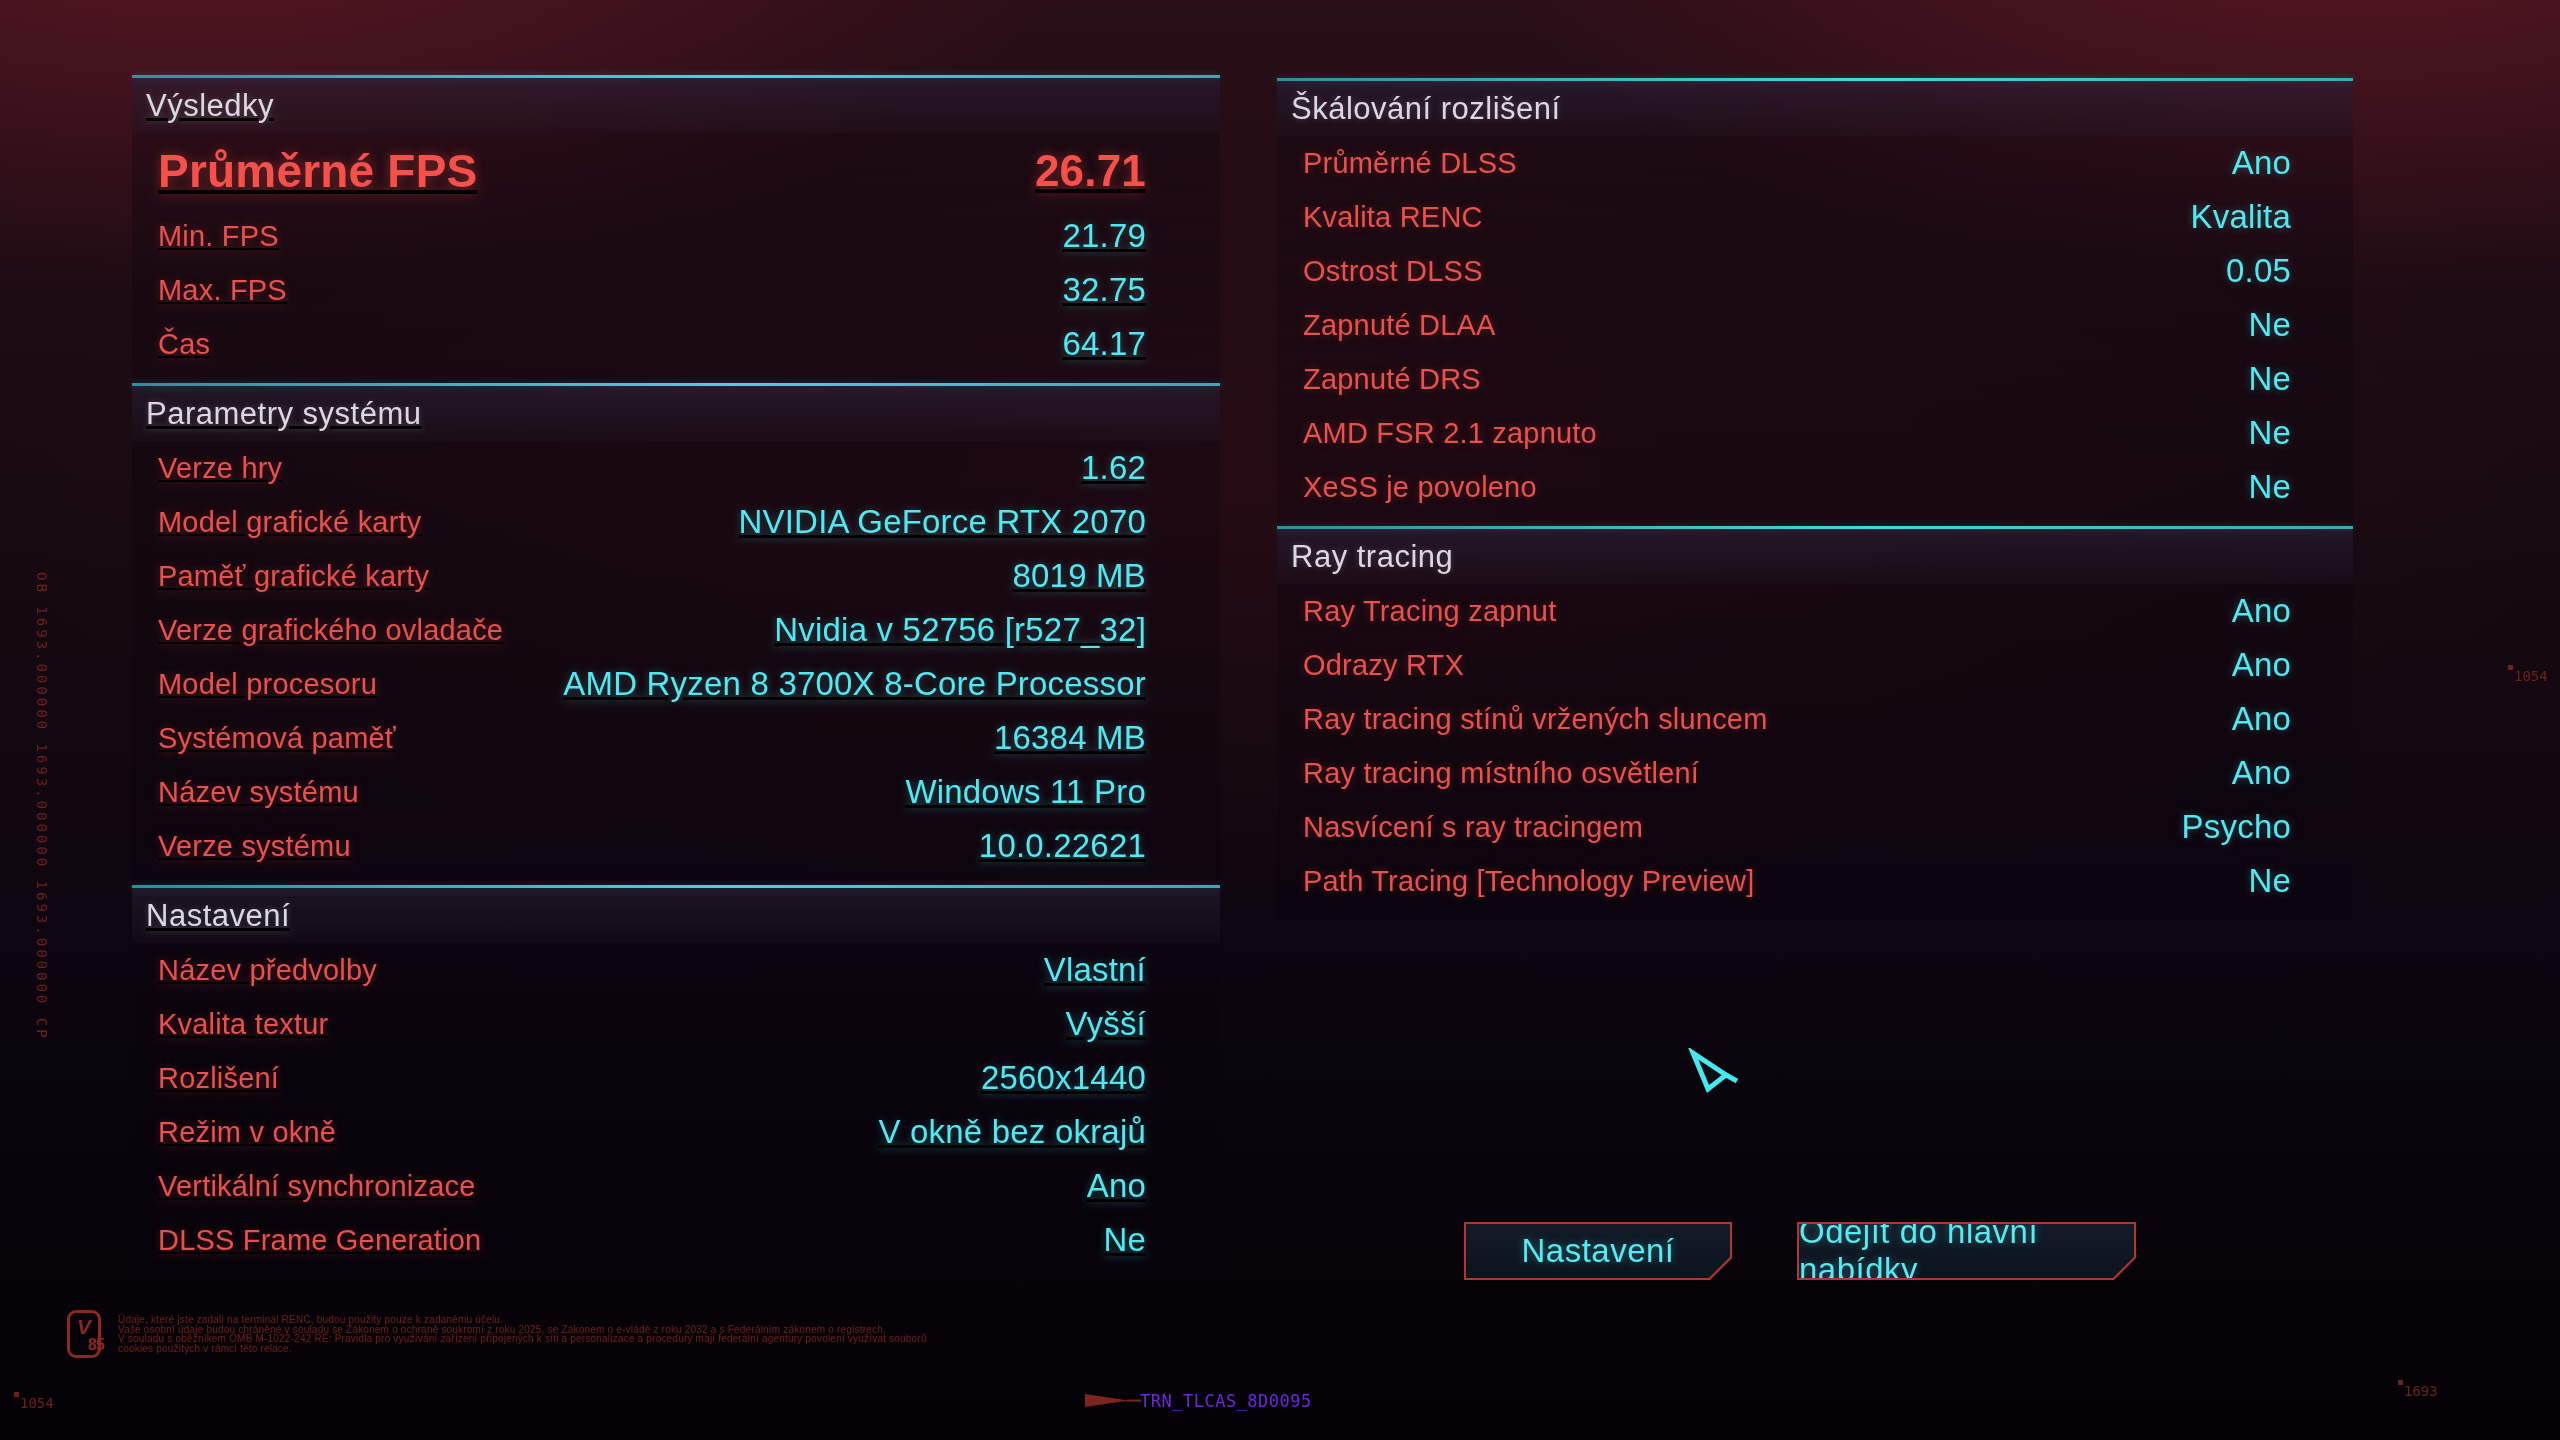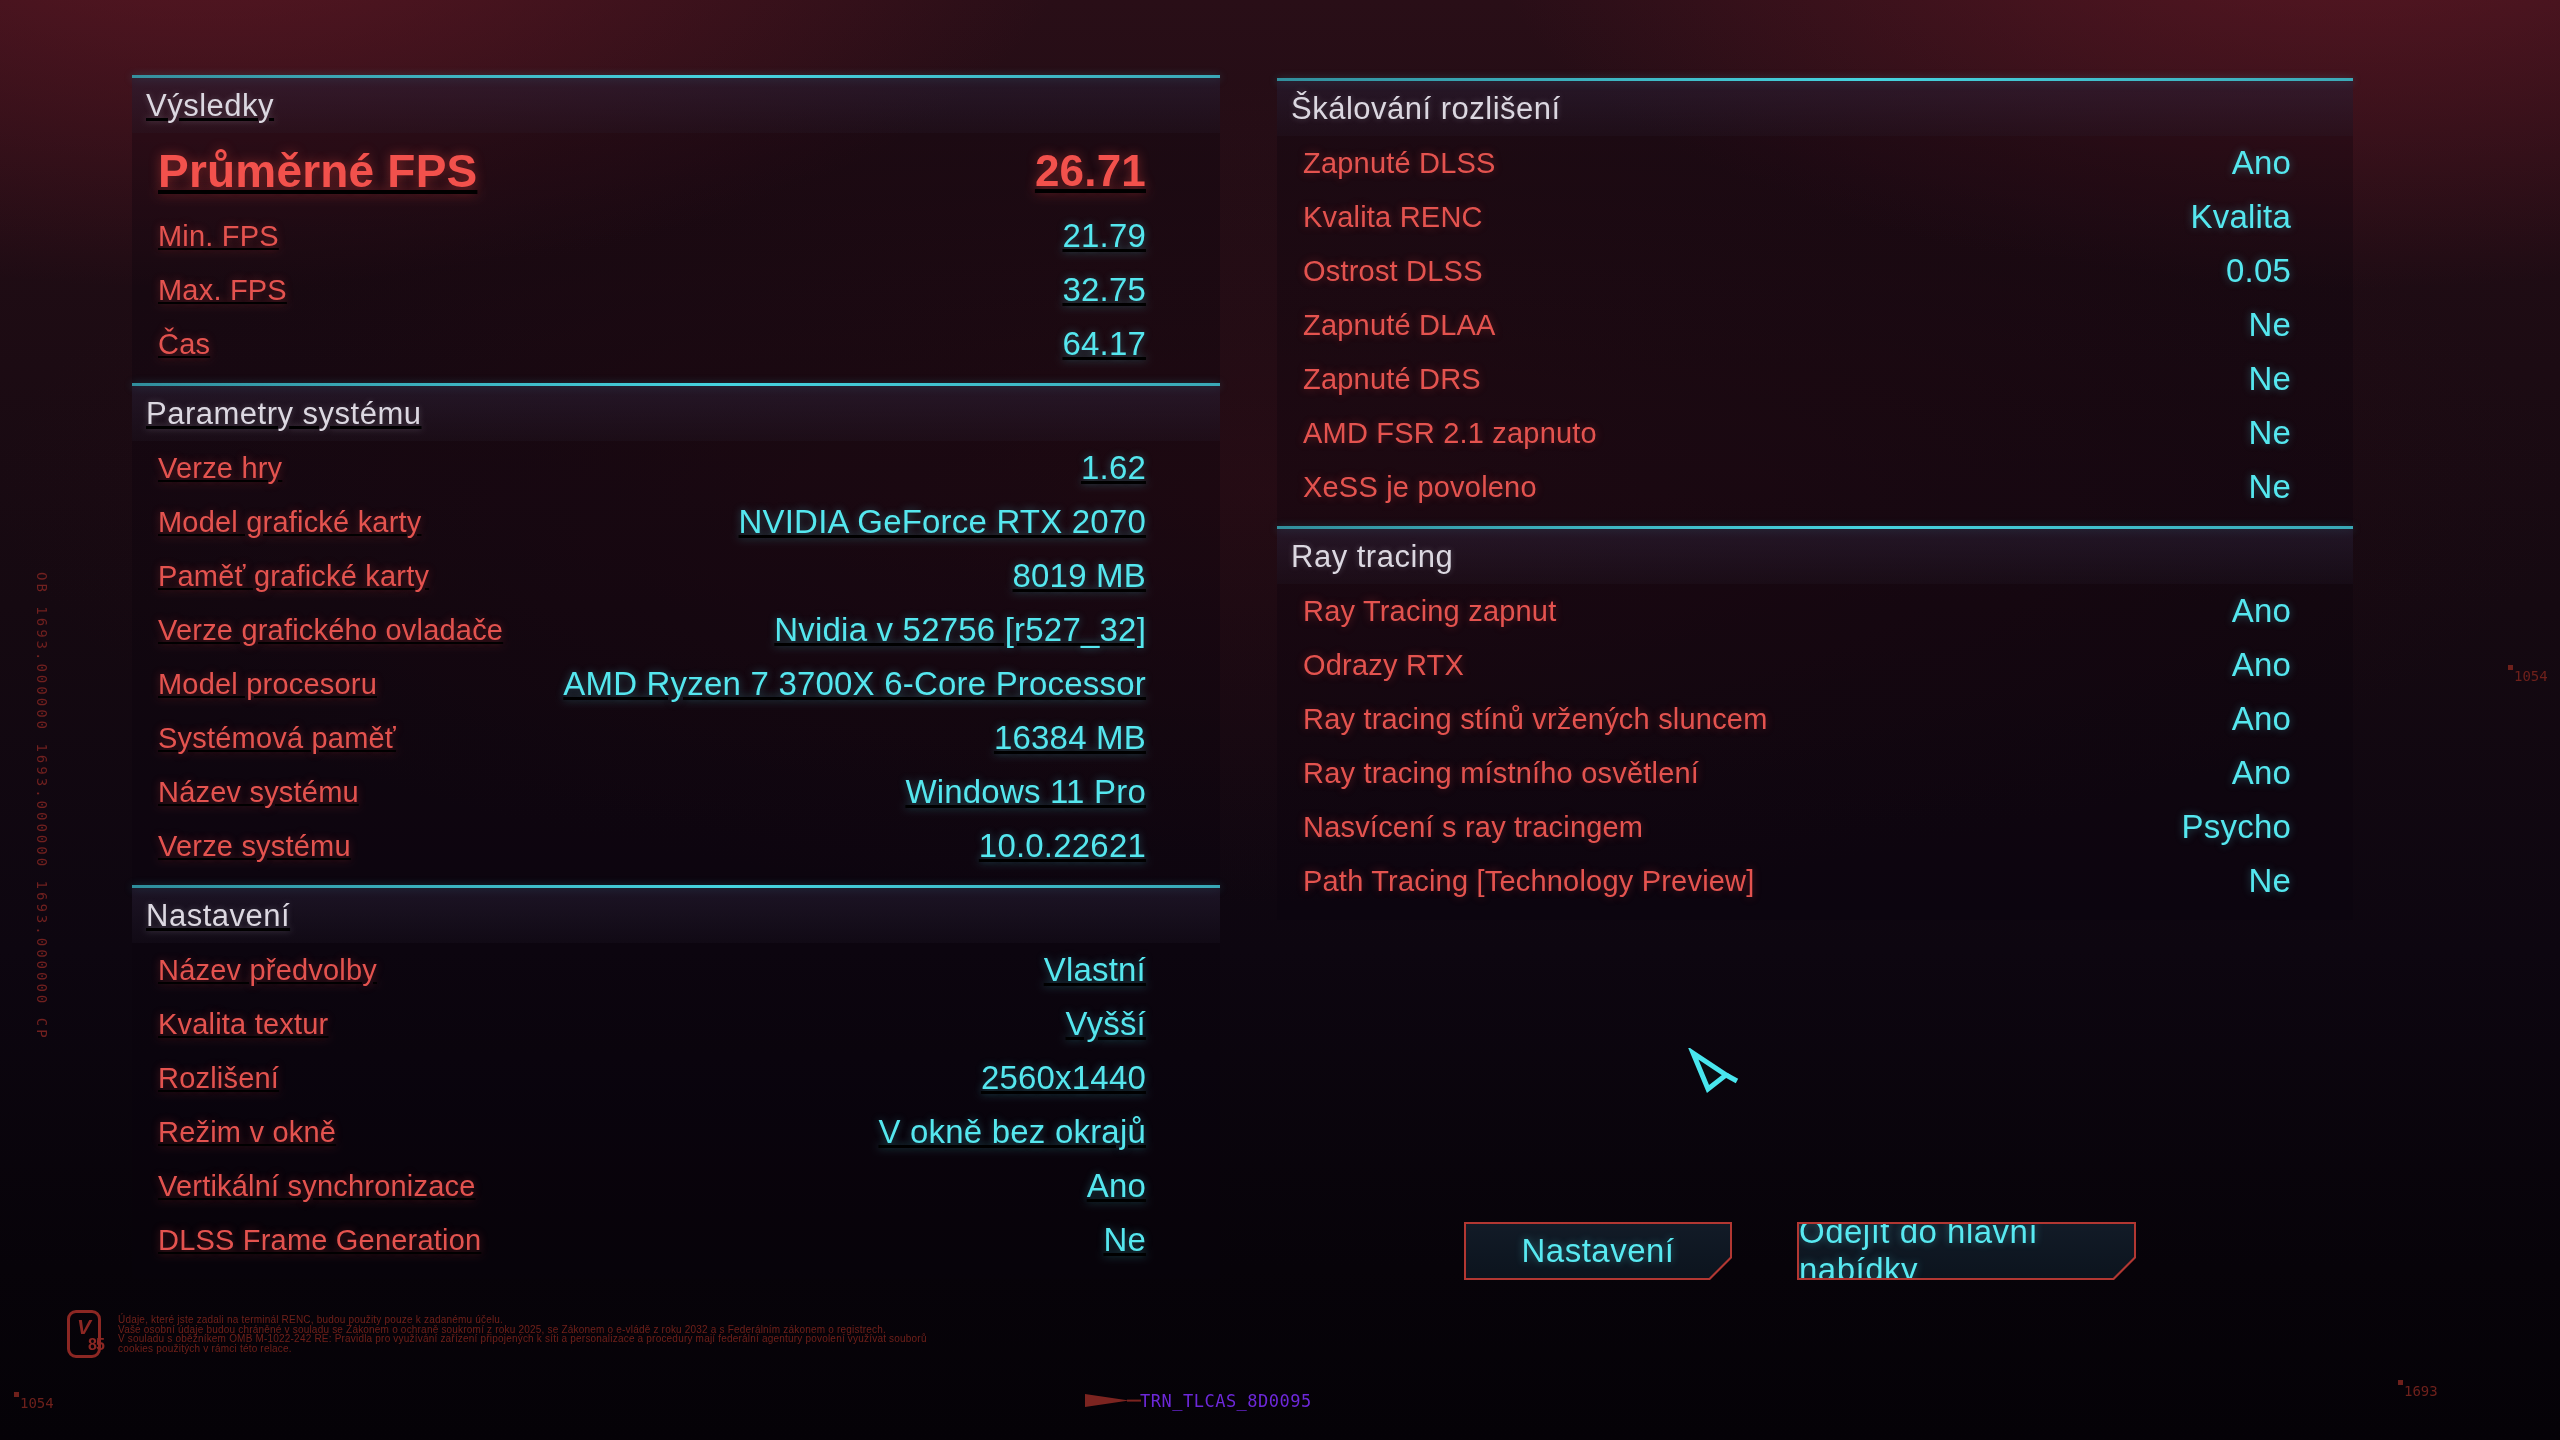--- a/index.html
+++ b/index.html
@@ -112,21 +112,21 @@
       <div class="row">
         <span class="label">Paměť grafické karty</span>
         <span class="value">8019 MB</span>
       </div>
       <div class="row">
         <span class="label">Verze grafického ovladače</span>
         <span class="value">Nvidia v 52756 [r527_32]</span>
       </div>
       <div class="row">
         <span class="label">Model procesoru</span>
-        <span class="value">AMD Ryzen 7 3700X 6-Core Processor</span>
+        <span class="value">AMD Ryzen 8 3700X 8-Core Processor</span>
       </div>
       <div class="row">
         <span class="label">Systémová paměť</span>
         <span class="value">16384 MB</span>
       </div>
       <div class="row">
         <span class="label">Název systému</span>
         <span class="value">Windows 11 Pro</span>
       </div>
       <div class="row">
@@ -172,21 +172,21 @@
 
 <div id="right-panel" class="panel right">
 
   <div class="section">
     <div class="cyan-line"></div>
     <div class="section-header">
       <span>Škálování rozlišení</span>
     </div>
     <div class="rows">
       <div class="row">
-        <span class="label">Zapnuté DLSS</span>
+        <span class="label">Průměrné DLSS</span>
         <span class="value">Ano</span>
       </div>
       <div class="row">
         <span class="label">Kvalita RENC</span>
         <span class="value">Kvalita</span>
       </div>
       <div class="row">
         <span class="label">Ostrost DLSS</span>
         <span class="value">0.05</span>
       </div>

